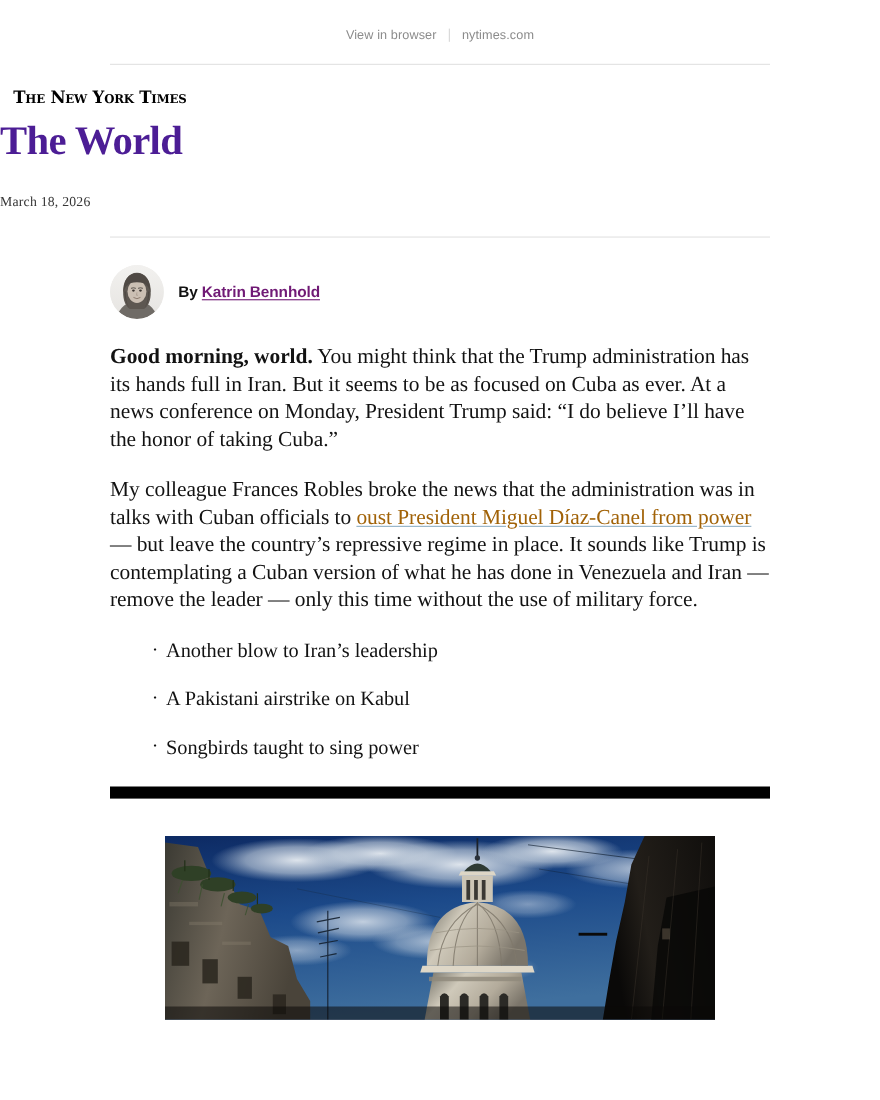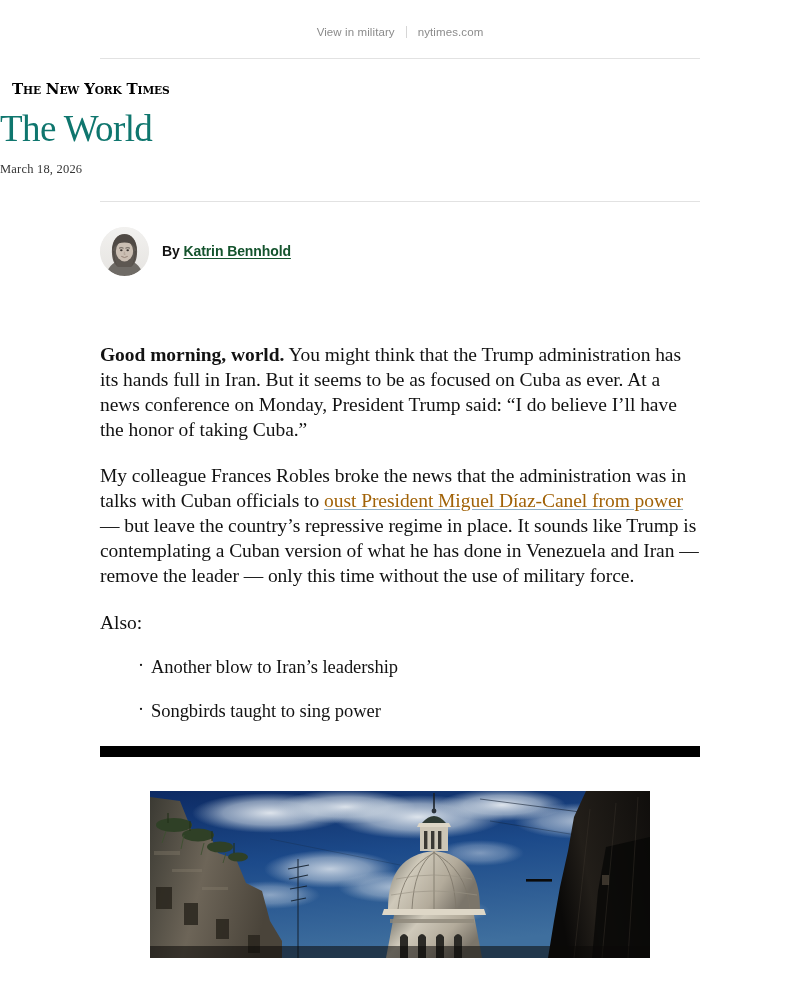--- a/index.html
+++ b/index.html
@@ -66,31 +66,31 @@
     letter-spacing: -0.2px;
     color: #000;
     line-height: 1;
     
     transform: scaleX(0.97);
     font-variant: small-caps;
   }
   .newsletter-name {
     font-family: "Liberation Serif", "DejaVu Serif", serif;
     font-size: 37px;
-    font-weight: 400;
+    font-weight: 700;
     letter-spacing: -0.6px;
-    color: #0f766e;
+    color: #4c1d95;
     line-height: 1;
     margin-top: 13px;
   }
   .issue-date {
     font-family: "Liberation Serif", "DejaVu Serif", serif;
     font-size: 12.5px;
     color: #353535;
-    margin-top: 15px;
+    margin-top: 29px;
     letter-spacing: .2px;
   }
   .rule-below-date { margin-top: 24px; }
 
   
   .byline {
     width: 600px;
     margin: 0 auto;
     padding-top: 25px;
     display: flex;
@@ -107,39 +107,39 @@
   }
   .avatar svg { display: block; }
   .byline-text {
     font-family: "Liberation Sans", "DejaVu Sans", sans-serif;
     font-size: 14px;
     font-weight: 700;
     color: #121212;
     letter-spacing: -0.1px;
   }
   .byline-text .author {
-    color: #14532d;
+    color: #701a75;
     text-decoration: underline;
     text-underline-offset: 2px;
   }
 
   
   .body {
     width: 600px;
     margin: 0 auto;
     padding-top: 22px;
   }
   .body p {
     margin: 0 0 22px 0;
     font-size: 19.5px;
     line-height: 25px;
     color: #121212;
     letter-spacing: -0.05px;
   }
-  .body p.lead { margin-bottom: 21px; margin-top: 44px; }
+  .body p.lead { margin-bottom: 21px; }
   .body strong { font-weight: 700; }
   .body a.inline-link {
     color: #a16207;
     text-decoration: underline;
     text-underline-offset: 2px;
     text-decoration-color: #8fb0c6;
   }
   .also { margin-bottom: 14px !important; }
 
   .bullets {
@@ -184,21 +184,21 @@
     background: #06101f;
   }
   .photo-wrap svg { display: block; }
 </style>
 </head>
 <body>
 
 <div class="page">
 
   <div class="preheader">
-    <a href="#">View in military</a>
+    <a href="#">View in browser</a>
     <span class="ph-sep"></span>
     <a href="#">nytimes.com</a>
   </div>
 
   <div class="rule rule-top"></div>
 
   <div class="masthead">
     <div class="nyt-logo">The New York Times</div>
     <div class="newsletter-name">The World</div>
     <div class="issue-date">March 18, 2026</div>
@@ -247,24 +247,24 @@
     <div class="byline-text"><span>By </span><a class="author" href="#">Katrin Bennhold</a></div>
   </div>
 
   <div class="body">
 
     <p class="lead"><strong>Good morning, world.</strong><span> You might think that the Trump administration has its hands full in Iran. But it seems to be as focused on Cuba as ever. At a news conference on Monday, President Trump said: “I do believe I’ll have the honor of taking Cuba.”</span></p>
 
     <p><span>My colleague Frances Robles broke the news that the administration was in talks with Cuban officials to </span><a class="inline-link" href="#">oust President Miguel Díaz-Canel from power</a><span> — but leave the country’s repressive regime in place. It sounds like Trump is contemplating a Cuban version of what he has done in Venezuela and Iran — remove the leader — only this time without the use of military force.</span></p>
 
 
-    <p class="also">Also:</p>
 
     <ul class="bullets">
       <li>Another blow to Iran’s leadership</li>
+      <li>A Pakistani airstrike on Kabul</li>
       <li>Songbirds taught to sing power</li>
     </ul>
   </div>
 
   <div class="black-bar"></div>
 
   <div class="photo-wrap">
     <svg width="500" height="167" viewBox="0 0 500 167" aria-hidden="true">
       <defs>
         <linearGradient id="sky" x1="0" y1="0" x2="0.25" y2="1">

